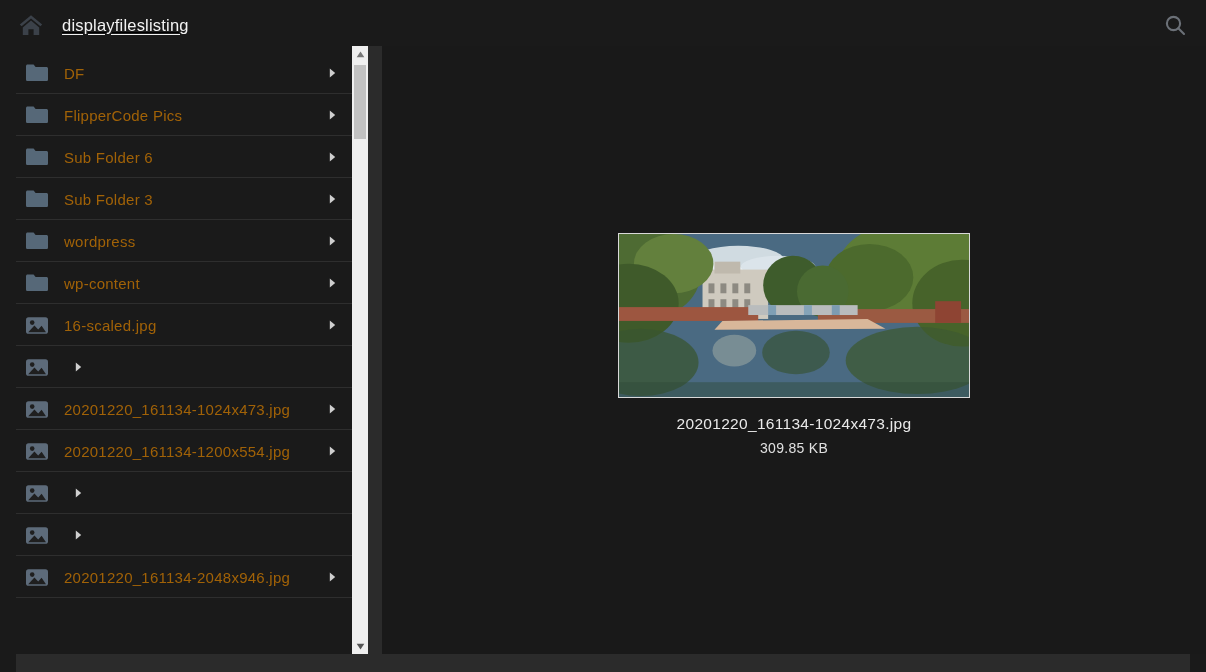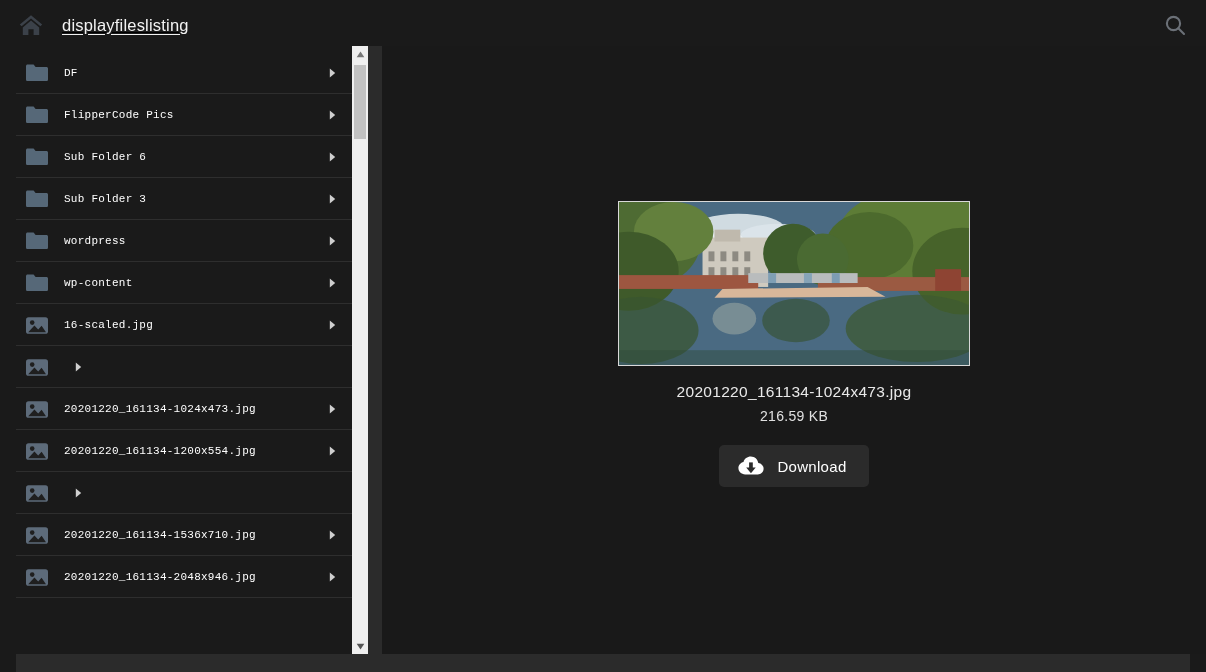--- a/index.html
+++ b/index.html
@@ -113,28 +113,27 @@
     background: #2e2e2e;
   }
   .row-icon {
     width: 26px; height: 26px;
     flex: 0 0 auto;
     display: flex; align-items: center; justify-content: center;
     margin-right: 14px;
   }
   .row-icon svg { display: block; }
   .row-label {
-    color: #ffffff;
-    font-size: 11px;
+    color: #a16207;
+    font-size: 15px;
     letter-spacing: 0.25px;
     white-space: nowrap;
     overflow: hidden;
     text-overflow: ellipsis;
     flex: 1 1 auto;
-    font-family: Liberation Mono, monospace;
   }
   .row-arrow {
     flex: 0 0 auto;
     width: 12px; height: 14px;
     display: flex; align-items: center; justify-content: center;
     margin-left: 8px;
   }
   .row-arrow svg { display: block; }
 
   
@@ -435,21 +434,20 @@
             </span>
           </div>
           <div class="tree-row">
             <span class="row-icon">
               <svg width="24" height="21" viewBox="0 0 24 21" aria-hidden="true">
                 <rect x="1" y="2.2" width="22" height="16.6" rx="2.6" fill="#5d6b7a"></rect>
                 <circle cx="7.2" cy="7.6" r="2.3" fill="#1f1f1f"></circle>
                 <path d="M3.2 17.2 L9.4 10.4 L13.2 14.4 L16.6 10.8 L21.0 17.2 Z" fill="#1f1f1f"></path>
               </svg>
             </span>
-            <span class="row-label">20201220_161134-1536x710.jpg</span>
             <span class="row-arrow">
               <svg width="7" height="10" viewBox="0 0 7 10" aria-hidden="true">
                 <path d="M0.8 0.6 L6.2 5 L0.8 9.4 Z" fill="#cfcfcf"></path>
               </svg>
             </span>
           </div>
           <div class="tree-row">
             <span class="row-icon">
               <svg width="24" height="21" viewBox="0 0 24 21" aria-hidden="true">
                 <rect x="1" y="2.2" width="22" height="16.6" rx="2.6" fill="#5d6b7a"></rect>
@@ -544,31 +542,21 @@
           <ellipse cx="22" cy="130" rx="58" ry="34" fill="#3a5530" opacity="0.75"></ellipse>
           <ellipse cx="300" cy="128" rx="72" ry="34" fill="#3d5a31" opacity="0.75"></ellipse>
           <ellipse cx="178" cy="120" rx="34" ry="22" fill="#35502c" opacity="0.6"></ellipse>
           <ellipse cx="116" cy="118" rx="22" ry="16" fill="#9fa9a4" opacity="0.55"></ellipse>
           <rect x="0" y="150" width="352" height="15" fill="#2e4a38" opacity="0.45"></rect>
         </svg>
       </div>
 
       <div class="preview-name">20201220_161134-1024x473.jpg</div>
 
-      <div class="preview-size">216.59 KB</div>
-
-      <button class="download-btn">
-        <span class="dl-icon">
-          <svg width="26" height="21" viewBox="0 0 26 21" aria-hidden="true">
-            <path d="M7.2 18.4 C3.3 18.4 0.4 15.6 0.4 12.1 C0.4 9.1 2.6 6.6 5.5 6.0 C6.3 2.8 9.3 0.5 12.8 0.5 C16.6 0.5 19.8 3.3 20.3 7.0 C23.3 7.3 25.6 9.8 25.6 12.8 C25.6 16.0 22.9 18.4 19.8 18.4 Z" fill="#ffffff"></path>
-            <rect x="11.1" y="6.4" width="3.7" height="7.2" fill="#2b2b2b"></rect>
-            <path d="M12.95 17.2 L8.2 11.6 L17.7 11.6 Z" fill="#2b2b2b"></path>
-          </svg>
-        </span>
-        <span class="dl-label">Download</span>
-      </button>
+      <div class="preview-size">309.85 KB</div>
+
 
     </div>
   </div>
 
   <div class="bottom-bar"></div>
 
 </div>
 
 </body></html>

